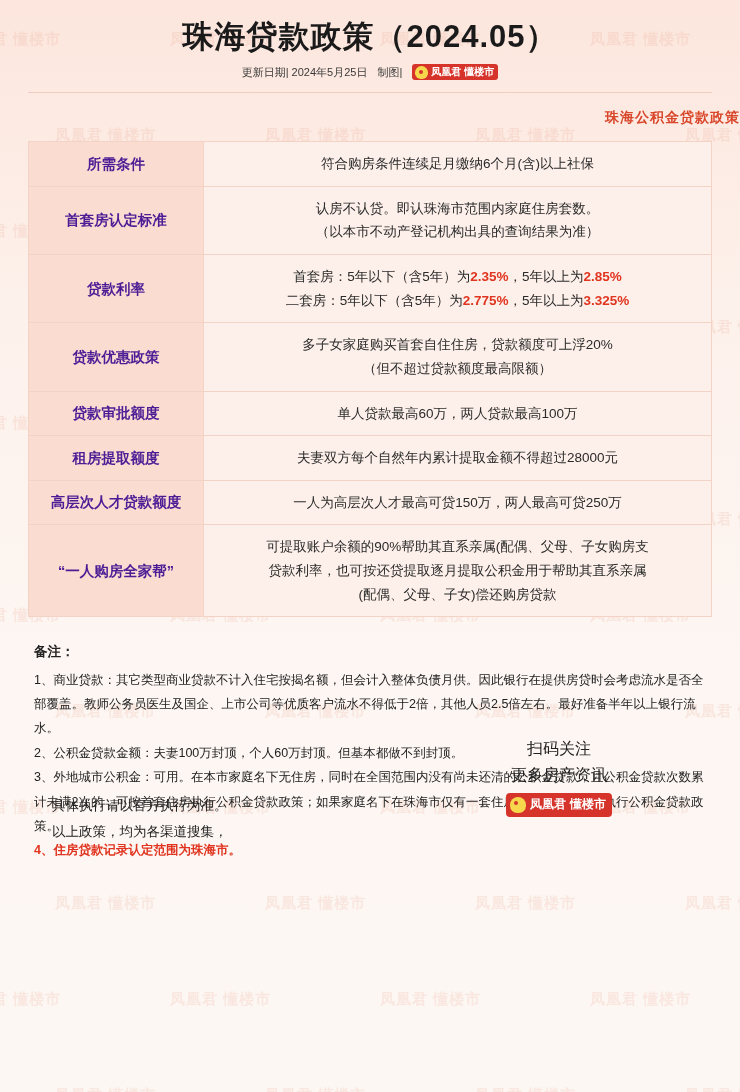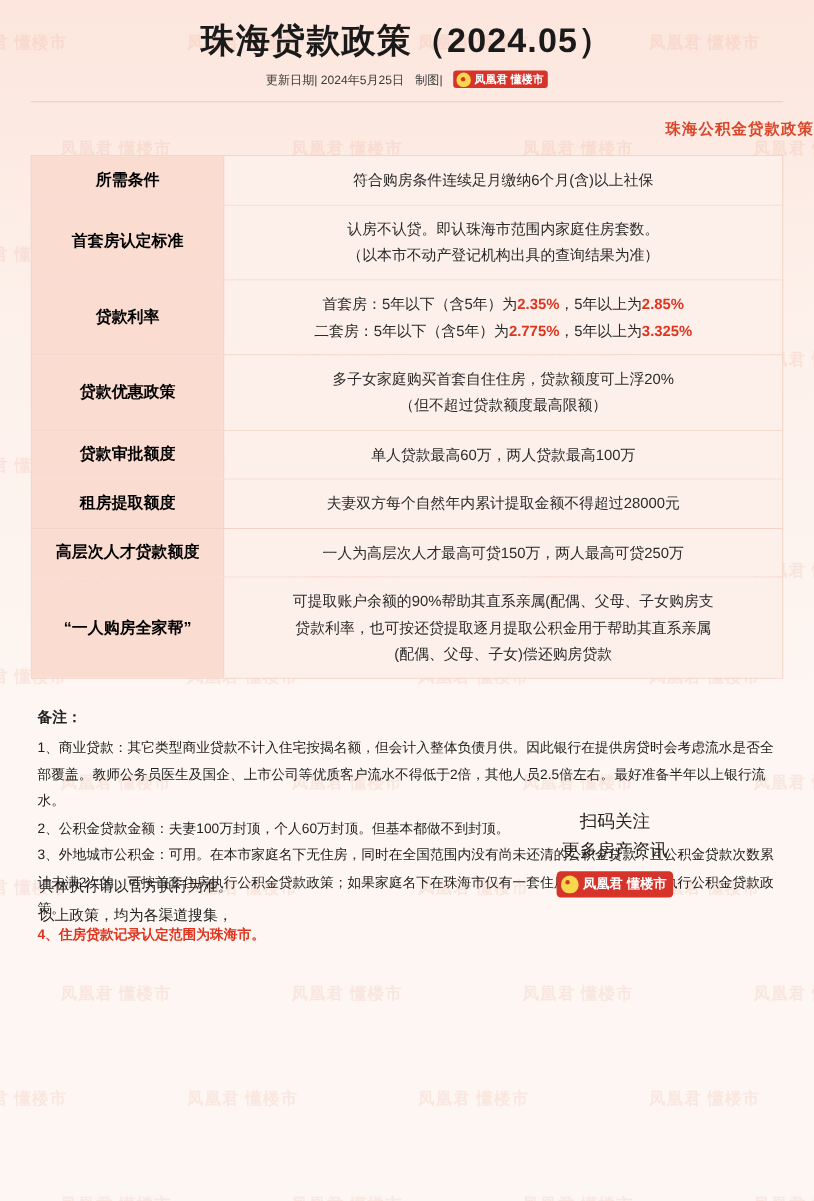--- a/index.html
+++ b/index.html
@@ -101,21 +101,21 @@
   .cell-label {
     width: 175px;
     flex: 0 0 175px;
     background: #fbdcd1;
     display: flex;
     align-items: center;
     justify-content: center;
     text-align: center;
     font-size: 14.5px;
     font-weight: bold;
-    color: #000000;
+    color: #4c1d95;
     padding: 8px 6px;
     border-right: 1px solid #f3d3c6;
     line-height: 1.4;
   }
   .cell-value {
     flex: 1 1 auto;
     background: #fdf0ea;
     display: flex;
     flex-direction: column;
     align-items: center;
@@ -140,21 +140,21 @@
     color: #222;
     line-height: 1.95;
   }
   .notes-title { font-weight: bold; font-size: 13.5px; margin-bottom: 2px; }
   .note-item { text-indent: 0; }
   .note-red { color: #e0341f; font-weight: bold; }
 
   
   .footer {
     position: absolute;
-    left: 0; right: 0; bottom: 0;
+    left: 16px; right: 0; bottom: 0;
     height: 150px;
   }
   .qr-block {
     position: absolute;
     right: 128px;
     bottom: 42px;
     text-align: center;
     font-size: 16px;
     color: #222;
     line-height: 1.6;

